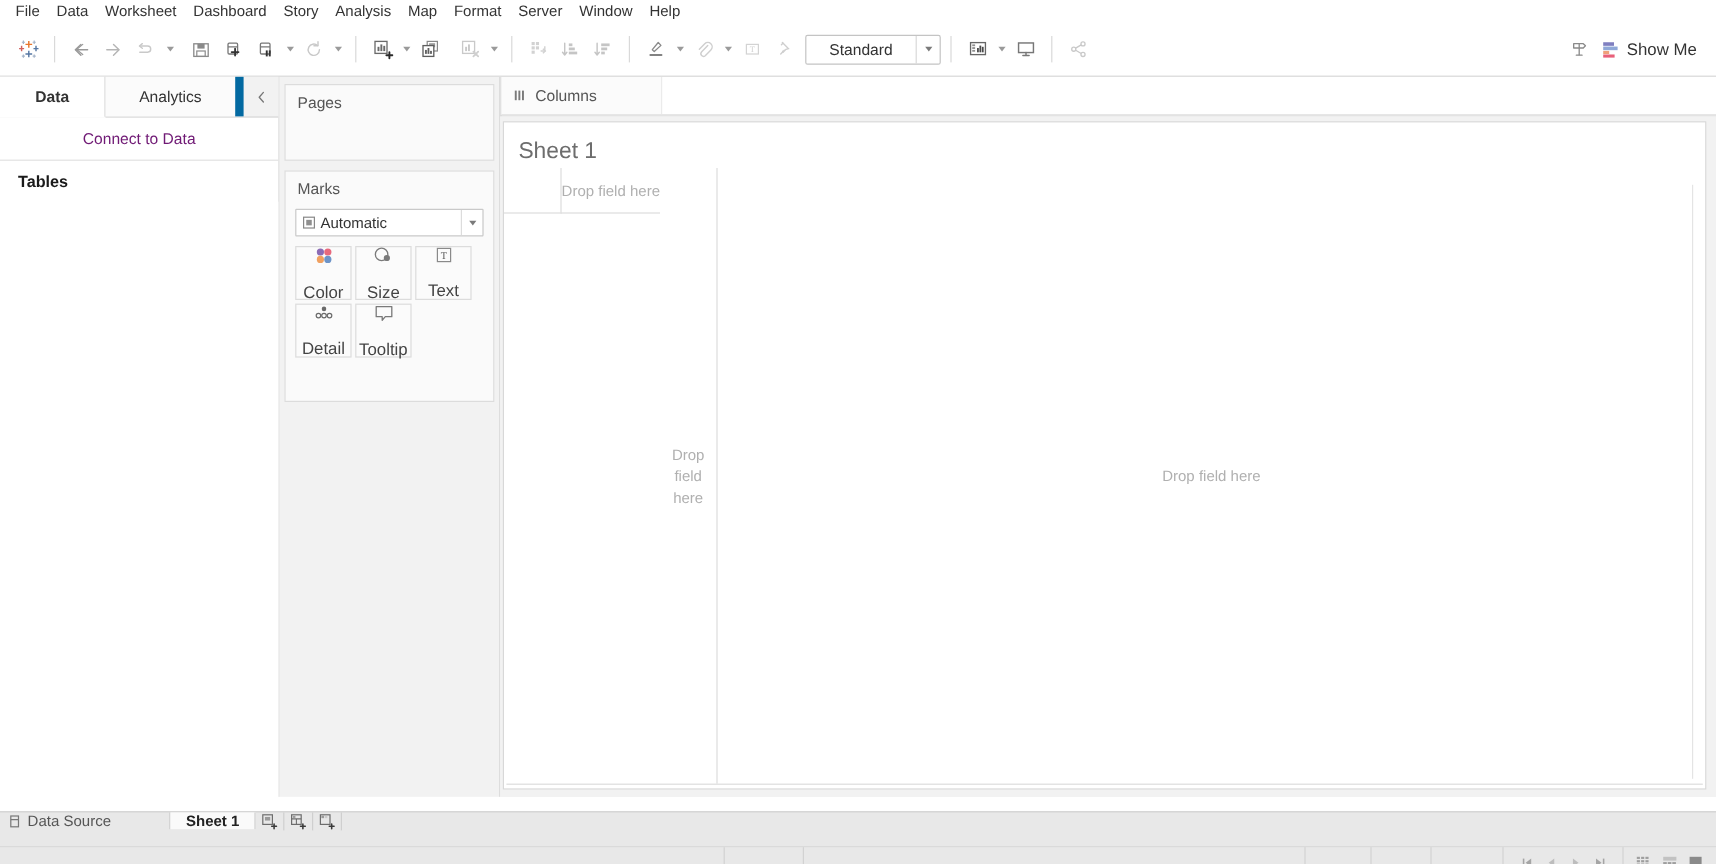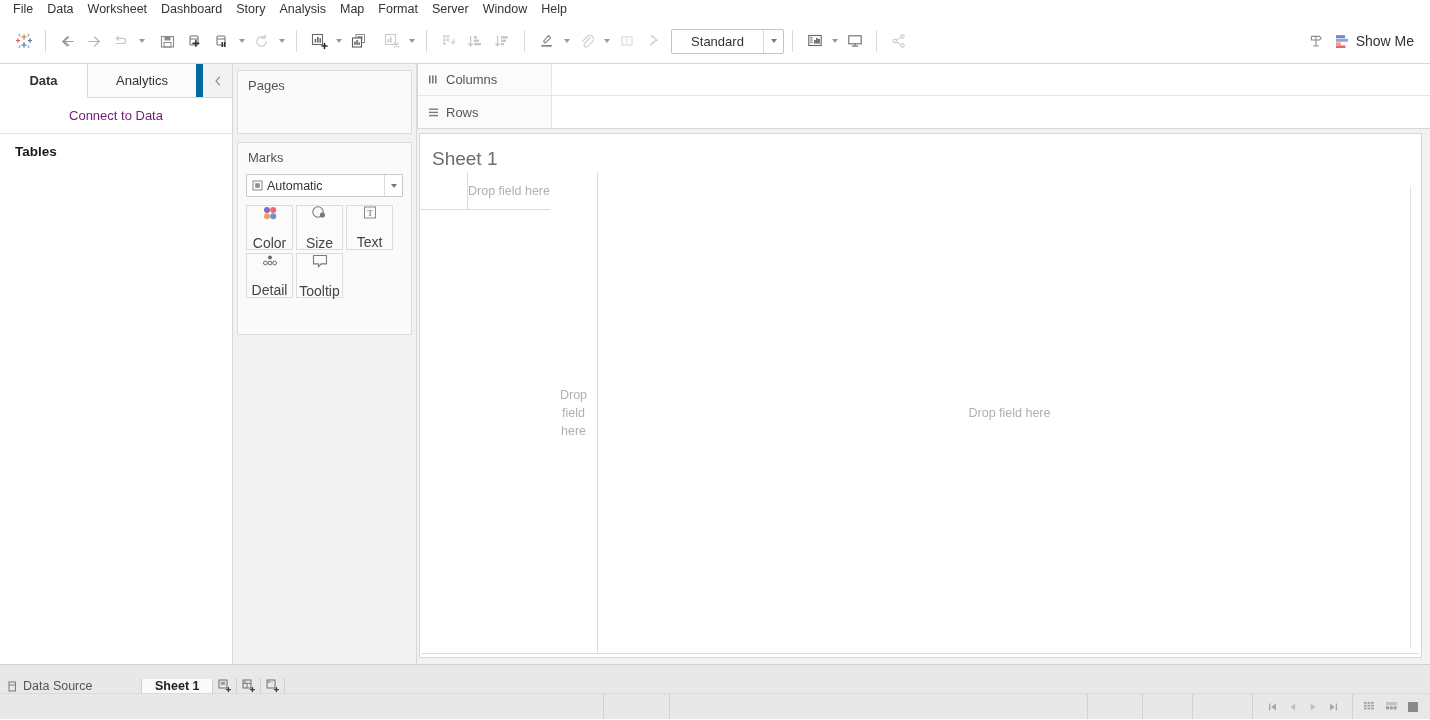--- a/index.html
+++ b/index.html
@@ -355,22 +355,23 @@
     right: 10px; top: 52px; bottom: 8px;
     width: 1px;
     background: #e4e4e4;
   }
 
   
   #sheettabs {
     height: 29px;
     background: #e8e8e8;
     border-top: 1px solid #d0d0d0;
-    display: flex; align-items: flex-end;
+    display: flex; align-items: flex-start;
     font-size: 12.5px;
+    margin-top: 12px;
   }
   #datasource-tab {
     display: flex; align-items: center;
     padding: 0 14px 0 8px;
     color: #555;
     border-right: 1px solid #cfcfcf;
     cursor: default;
     min-width: 142px;
   }
   #datasource-tab .ds-icon { margin-right: 6px; display:flex; }
@@ -795,33 +796,20 @@
       <div class="shelf-row">
         <div class="shelf-label">
           <span class="sl-icon">
             <svg width="13" height="11" viewBox="0 0 13 11">
               <rect x="1" y="1.5" width="1.6" height="8" fill="#7a7a7a"></rect>
               <rect x="4" y="1.5" width="1.6" height="8" fill="#7a7a7a"></rect>
               <rect x="7" y="1.5" width="1.6" height="8" fill="#7a7a7a"></rect>
             </svg>
           </span>
           <span>Columns</span>
-        </div>
-        <div class="shelf-drop"></div>
-      </div>
-      <div class="shelf-row" style="border-bottom:none">
-        <div class="shelf-label">
-          <span class="sl-icon">
-            <svg width="13" height="11" viewBox="0 0 13 11">
-              <rect x="1" y="1.5" width="9" height="1.4" fill="#7a7a7a"></rect>
-              <rect x="1" y="4.7" width="9" height="1.4" fill="#7a7a7a"></rect>
-              <rect x="1" y="7.9" width="9" height="1.4" fill="#7a7a7a"></rect>
-            </svg>
-          </span>
-          <span>Rows</span>
         </div>
         <div class="shelf-drop"></div>
       </div>
     </div>
 
     <div id="viewarea">
       <div id="viewcard">
         <div id="sheet-title">Sheet 1</div>
 
         <div id="view-grid">

